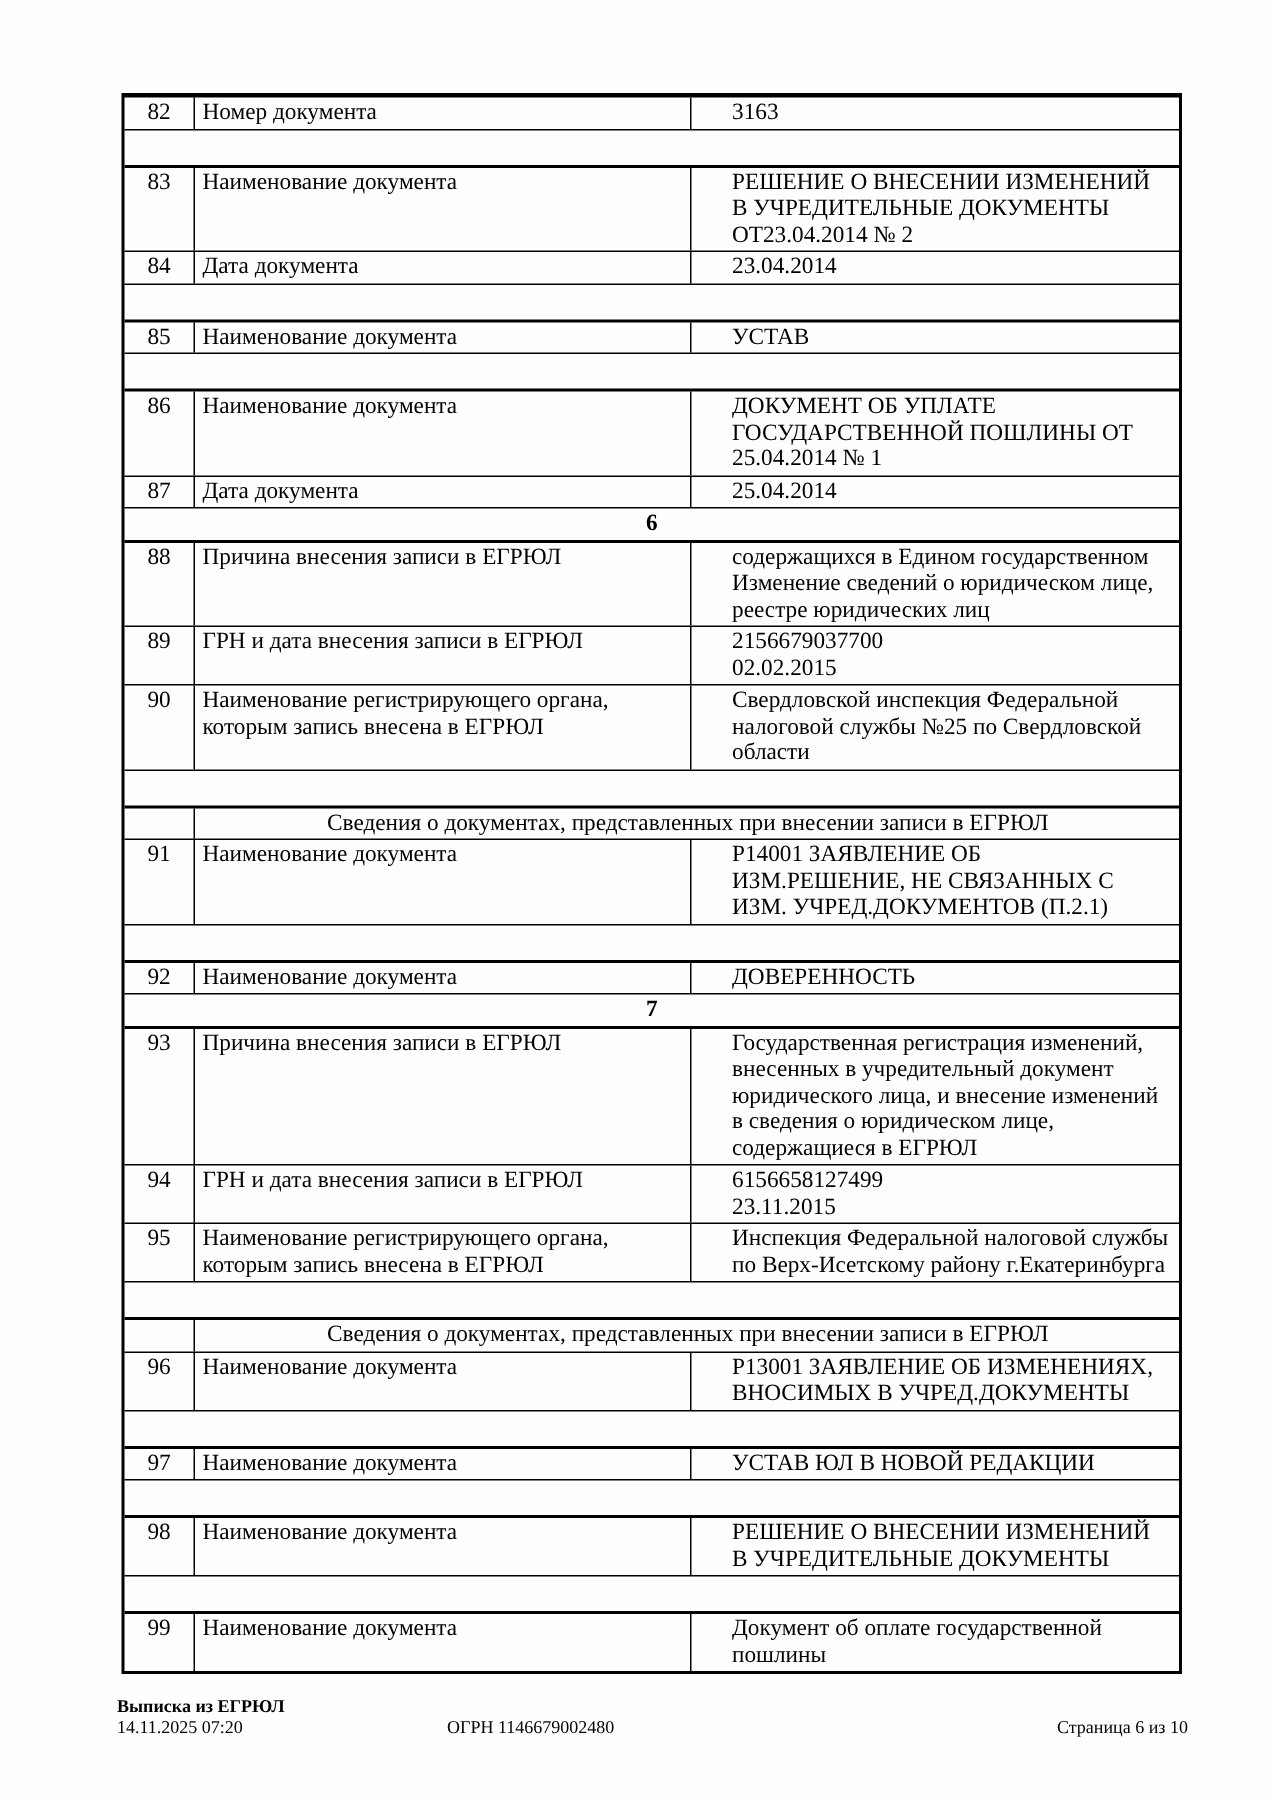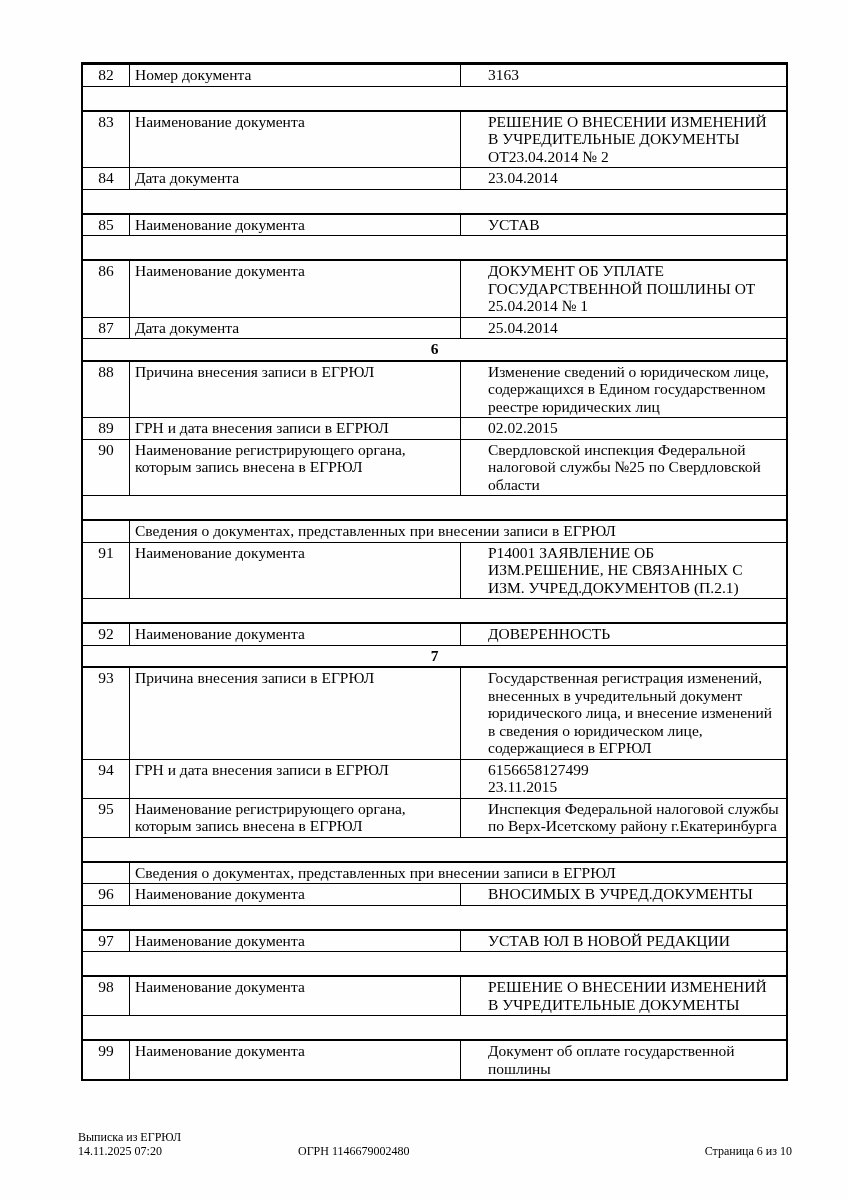--- a/index.html
+++ b/index.html
@@ -53,34 +53,35 @@
   .row.gap { height: 24px; }
   .row.section {
     display: block;
     text-align: center;
     font-weight: bold;
     padding: 1px 0 2px 0;
   }
   .row.note .cell.note-text {
     flex: 1 1 auto;
     padding: 1px 4px 2px 5px;
+    text-align: center;
   }
   
   .footer {
     position: absolute;
     left: 78px;
     top: 1130px;
     width: 714px;
     display: flex;
     align-items: flex-end;
     font-size: 12px;
     line-height: 14px;
   }
   .f-left   { flex: 0 0 220px; text-align: left; }
-  .f-title  { font-weight: normal; }
+  .f-title  { font-weight: bold; }
   .f-center { flex: 1 1 auto; text-align: left; }
   .f-right  { flex: 0 0 220px; text-align: right; }
 </style>
 </head>
 <body>
 
 <div class="sheet">
 
   <div class="egrul-table" id="egrul-table">
       <div class="row data">
@@ -144,31 +145,32 @@
           <div class="ln">25.04.2014</div>
         </div>
       </div>
       <div class="row section bt-thin">6</div>
       <div class="row data bt-thick">
         <div class="cell num">88</div>
         <div class="cell label">
           <div class="ln">Причина внесения записи в ЕГРЮЛ</div>
         </div>
         <div class="cell value">
+          <div class="ln">содержащихся в Едином государственном</div>
           <div class="ln">Изменение сведений о юридическом лице,</div>
-          <div class="ln">содержащихся в Едином государственном</div>
           <div class="ln">реестре юридических лиц</div>
         </div>
       </div>
       <div class="row data bt-thin">
         <div class="cell num">89</div>
         <div class="cell label">
           <div class="ln">ГРН и дата внесения записи в ЕГРЮЛ</div>
         </div>
         <div class="cell value">
+          <div class="ln">2156679037700</div>
           <div class="ln">02.02.2015</div>
         </div>
       </div>
       <div class="row data bt-thin">
         <div class="cell num">90</div>
         <div class="cell label">
           <div class="ln">Наименование регистрирующего органа,</div>
           <div class="ln">которым запись внесена в ЕГРЮЛ</div>
         </div>
         <div class="cell value">
@@ -242,20 +244,21 @@
       <div class="row note bt-thick">
         <div class="cell num"></div>
         <div class="cell note-text">Сведения о документах, представленных при внесении записи в ЕГРЮЛ</div>
       </div>
       <div class="row data bt-thin">
         <div class="cell num">96</div>
         <div class="cell label">
           <div class="ln">Наименование документа</div>
         </div>
         <div class="cell value">
+          <div class="ln">Р13001 ЗАЯВЛЕНИЕ ОБ ИЗМЕНЕНИЯХ,</div>
           <div class="ln">ВНОСИМЫХ В УЧРЕД.ДОКУМЕНТЫ</div>
         </div>
       </div>
       <div class="row gap bt-thin"></div>
       <div class="row data bt-thick">
         <div class="cell num">97</div>
         <div class="cell label">
           <div class="ln">Наименование документа</div>
         </div>
         <div class="cell value">

